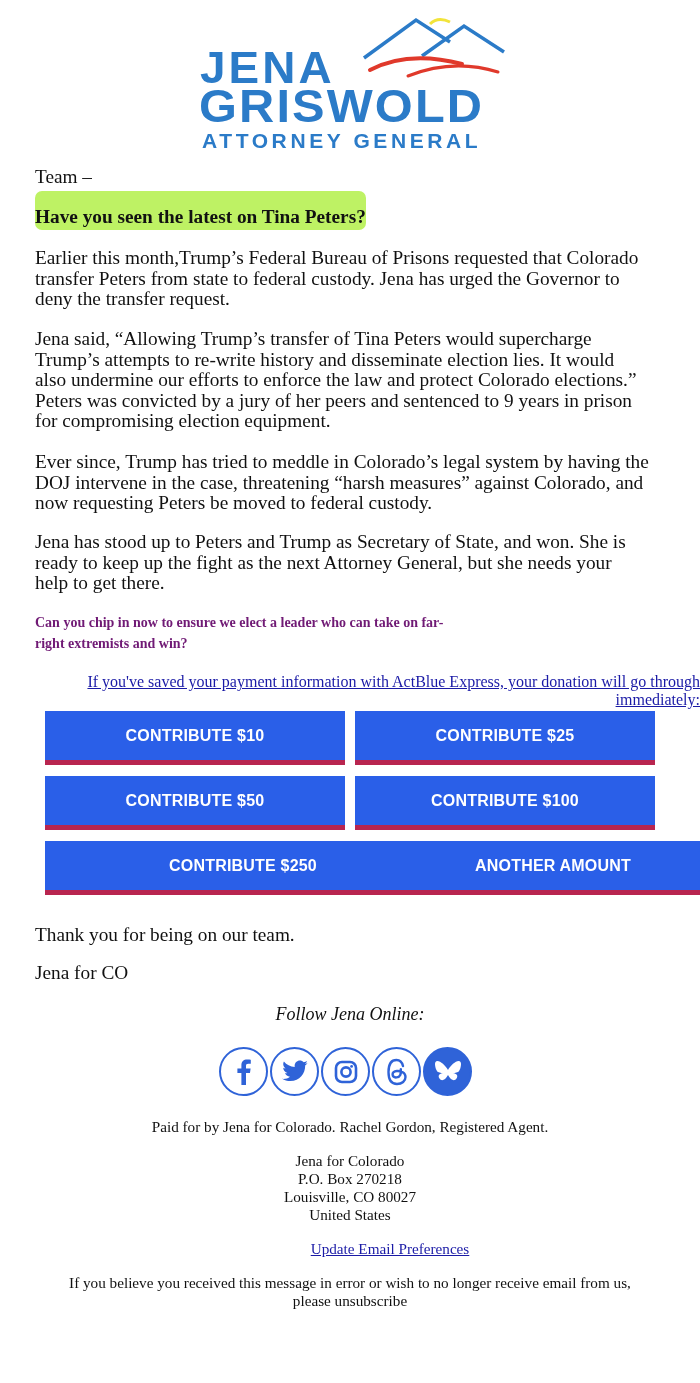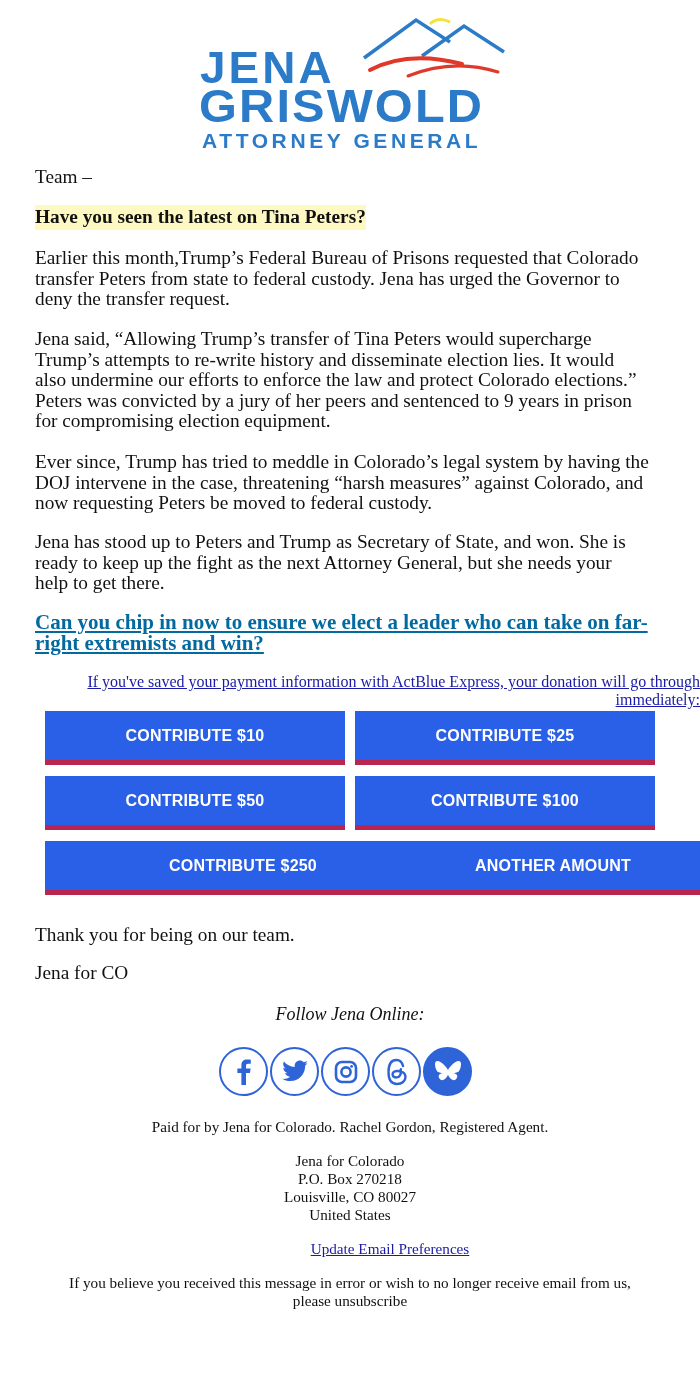--- a/index.html
+++ b/index.html
@@ -7,26 +7,26 @@
   .logo { position:absolute; left:195px; top:12px; width:310px; height:145px; }
   .logo-line { position:absolute; left:0; font-family:"Liberation Sans", sans-serif; font-weight:bold; color:#2b7bc8; white-space:nowrap; line-height:1; }
   .logo-jena { top:33px; left:5px; font-size:45px; letter-spacing:3px; transform:scaleX(1.02); transform-origin:left; }
   .logo-gris { top:71px; left:4px; font-size:46px; letter-spacing:2px; transform:scaleX(1.06); transform-origin:left; }
   .logo-ag { top:118px; left:7px; font-size:21px; letter-spacing:3.6px; }
   .logo-mtn { position:absolute; left:163px; top:0; width:148px; height:70px; }
 
   .txt { position:absolute; left:35px; width:640px; font-size:19.3px; line-height:20.5px; white-space:nowrap; }
   .greet { top:167px; }
   .hl { top:207px; font-weight:bold; }
-  .hl span { background:#fef9c3; padding:1px 0 3px 0; }
+  .hl span { background:#bef264; padding:15px 0 3px 0;border-radius:7px; }
   .p1 { top:248px; }
   .p2 { top:329px; }
   .p3 { top:452px; }
   .p4 { top:532px; }
-  .cta { top:612px; font-weight:bold; font-size:21px; line-height:21px; color:#0369a1; text-decoration:underline; }
+  .cta { top:612px; font-weight:bold; font-size:14px; line-height:21px; color:#701a75; }
   .note { position:absolute; left:0; width:700px; top:673px; text-align:right; font-size:16px; color:#1a1aa6; text-decoration:underline; }
 
   .btn { position:absolute; width:300px; height:49px; background:#2a5fe8; border-bottom:5px solid #b8254f; color:#ffffff; font-family:"Liberation Sans", sans-serif; font-weight:bold; font-size:16px; text-align:center; line-height:49px; letter-spacing:0.2px; cursor:pointer; }
   .c1 { left:45px; } .c2 { left:355px; }
   .r1 { top:711px; } .r2 { top:776px; } .r3 { top:841px;padding-left:48px; }
 
   .thanks { top:925px; }
   .sign { top:963px; }
   .center { position:absolute; left:0; width:700px; text-align:center; }
   .follow { top:1004px; font-size:18px;font-style:italic; }

